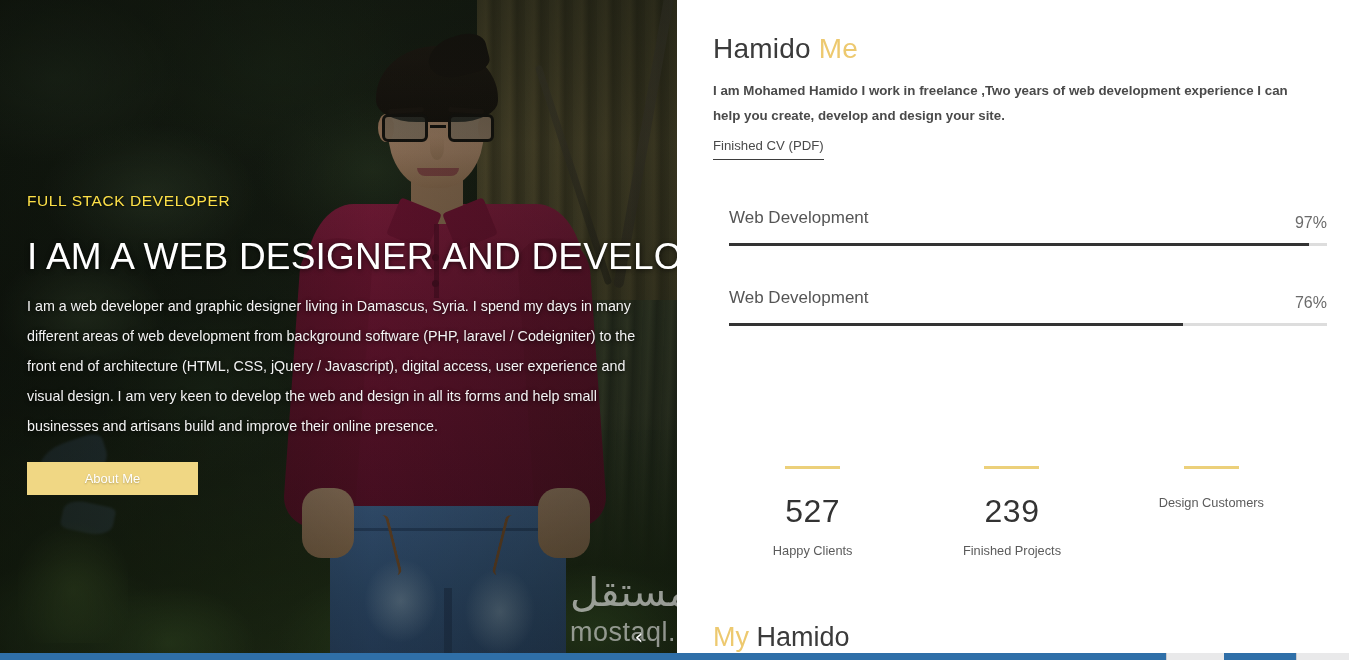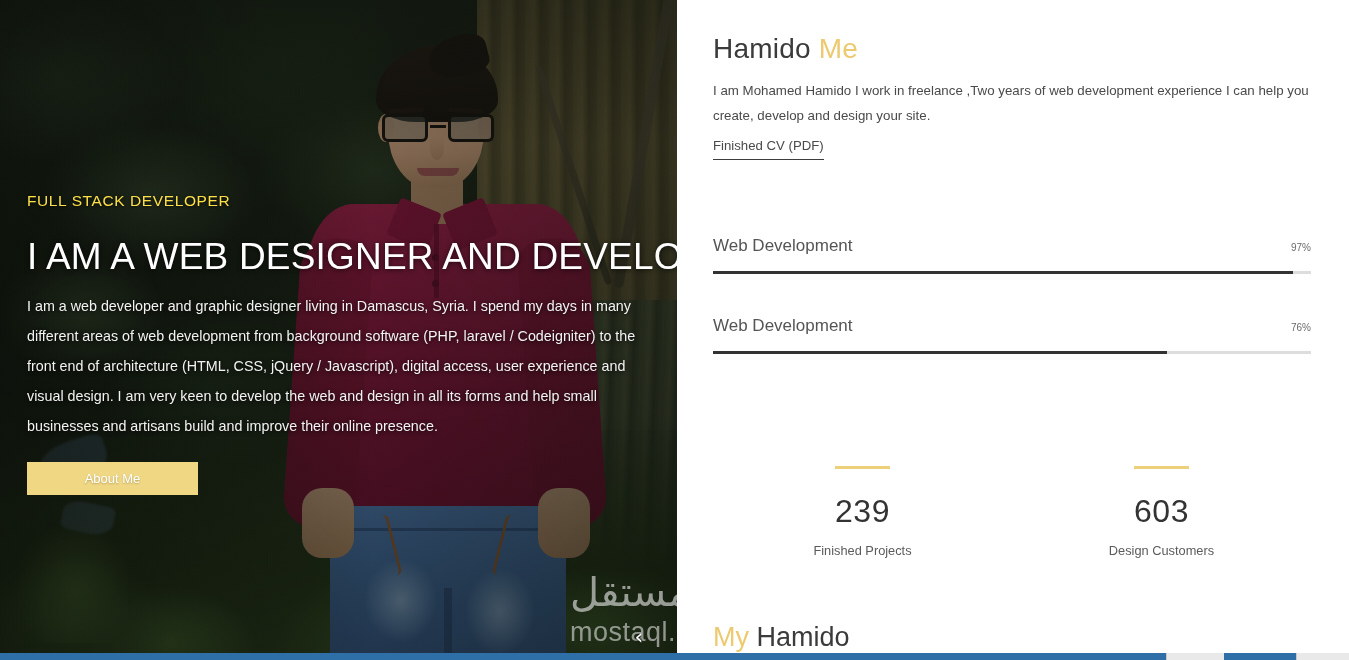--- a/index.html
+++ b/index.html
@@ -265,39 +265,39 @@
   .panel-inner { position: relative; width: 100%; height: 100%; }
 
   .about-title {
     position: absolute; left: 36px; top: 33px;
     font-size: 28px; font-weight: 300; color: #3b3b3b; letter-spacing: .2px;
   }
   .about-title .accent { color: #edc96f; }
 
   .about-text {
     position: absolute; left: 36px; top: 78px; width: 600px;
-    font-size: 13.3px; line-height: 25px; color: #4a4a4a;
+    font-size: 13.3px; line-height: 25px; color: #4a4a4a; font-weight: bold;
   }
 
   .cv-link {
     position: absolute; left: 36px; top: 138px;
     font-size: 13.2px; color: #4a4a4a; text-decoration: none;
     border-bottom: 1px solid #3d3d3d; padding-bottom: 6px;
     cursor: pointer;
   }
 
-  .skills { position: absolute; left: 36px; top: 200px; width: 598px; margin-top: 28px; }
+  .skills { position: absolute; left: 52px; top: 200px; width: 598px; }
   .skill { position: relative; height: 80px; }
   .skill-label {
     position: absolute; left: 0; top: 8px;
     font-size: 17px; font-weight: 300; color: #555;
   }
   .skill-pct {
     position: absolute; right: 0; top: 14px;
-    font-size: 10px; color: #6b6b6b;
+    font-size: 16px; color: #6b6b6b;
   }
   .skill-track {
     position: absolute; left: 0; top: 43px; width: 598px; height: 3px;
     background: #dddddd;
   }
   .skill-fill { height: 3px; background: #333333; }
 
   .counters {
     position: absolute; left: 36px; top: 466px; width: 598px;
     display: flex;
@@ -424,26 +424,30 @@
           <div class="skill-track">
             <div class="skill-fill" id="fill2" style="width: 76%;"></div>
           </div>
         </div>
 
       </div>
 
       <div class="counters">
         <div class="counter">
           <div class="counter-bar"></div>
+          <div class="counter-num">527</div>
+          <div class="counter-label">Happy Clients</div>
+        </div>
+        <div class="counter">
+          <div class="counter-bar"></div>
           <div class="counter-num">239</div>
           <div class="counter-label">Finished Projects</div>
         </div>
         <div class="counter">
           <div class="counter-bar"></div>
-          <div class="counter-num">603</div>
           <div class="counter-label">Design Customers</div>
         </div>
       </div>
 
       <h2 class="photos-title"><span class="accent">My</span><span> Hamido</span></h2>
 
     </div>
   </section>
 
   <div class="taskbar">

